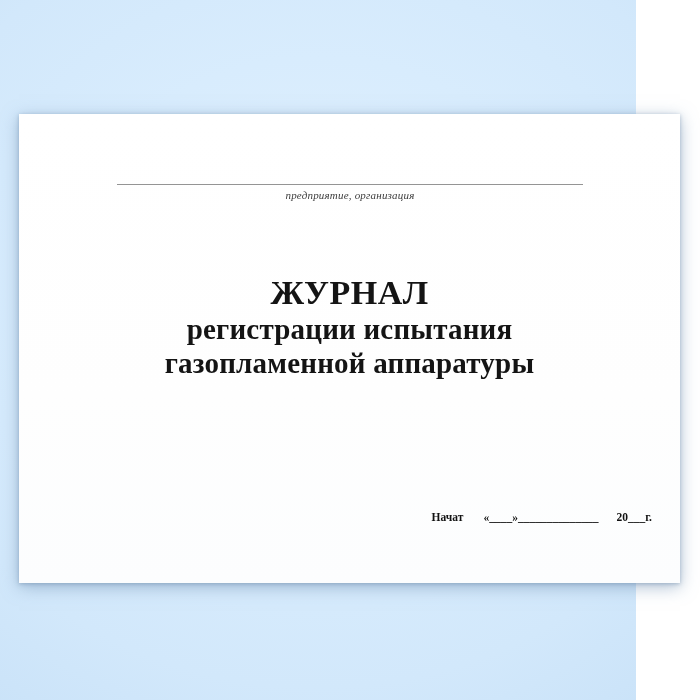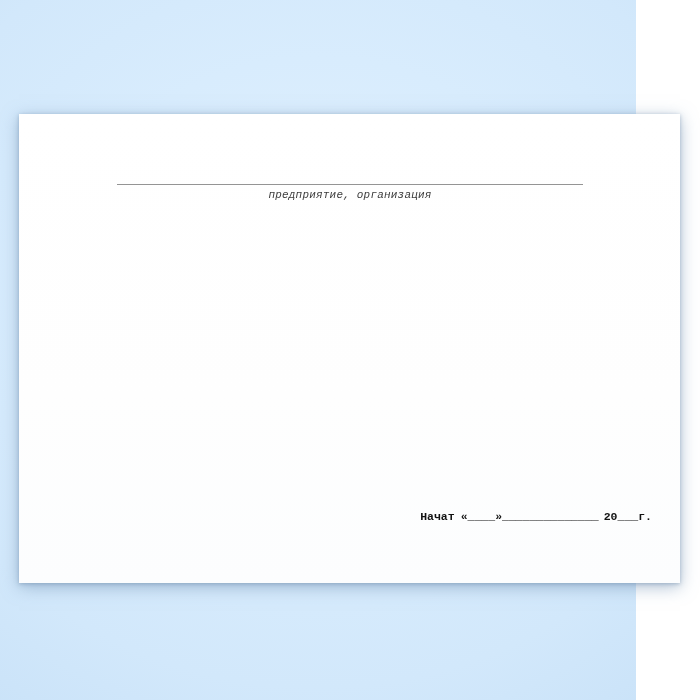--- a/index.html
+++ b/index.html
@@ -9,21 +9,20 @@
     height: 700px;
     overflow: hidden;
     font-family: "Liberation Serif", "DejaVu Serif", serif;
   }
   .backdrop {
     position: relative;
     width: 636px;
     height: 700px;
     background: radial-gradient(ellipse 90% 75% at 50% 42%,
                 #e2f1fe 0%, #d8ecfd 45%, #d2e8fb 75%, #c9e2f8 100%);
-    font-family: Liberation Mono, monospace;
   }
   .page {
     position: absolute;
     left: 19px;
     top: 114px;
     width: 661px;
     height: 469px;
     background: linear-gradient(180deg, #ffffff 0%, #fefefe 60%, #fcfdfe 100%);
     box-shadow: 0 1px 4px rgba(105,135,165,0.50),
                 0 4px 16px rgba(115,145,180,0.55);
@@ -70,33 +69,38 @@
     position: absolute;
     right: 28px;
     top: 392px;
     text-align: right;
     font-size: 11.5px;
     font-weight: bold;
     color: #121212;
     line-height: 22px;
     white-space: nowrap;
   }
-  .date-label { margin-right: 6px; }
-  .date-year  { margin-left: 5px; }
+  .date-label { margin-right: 20px; }
+  .date-year  { margin-left: 18px; }
 </style>
 </head>
 <body>
 
 <div class="backdrop">
   <div class="page">
 
     <div class="org-line">
       <span class="org-caption">предприятие, организация</span>
     </div>
 
+    <div class="title-block">
+      <h1 class="journal-title">ЖУРНАЛ</h1>
+      <div class="journal-subtitle">регистрации испытания</div>
+      <div class="journal-subtitle">газопламенной аппаратуры</div>
+    </div>
 
     <div class="dates-block">
       <div>
         <span class="date-label">Начат</span><span>«____»______________</span><span class="date-year">20___г.</span>
       </div>
     </div>
 
   </div>
 </div>
 

